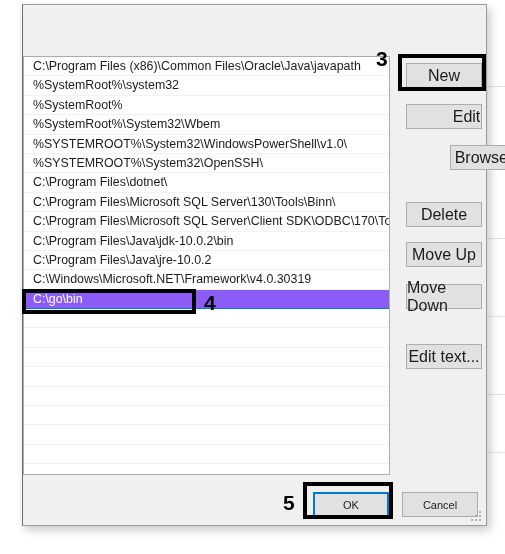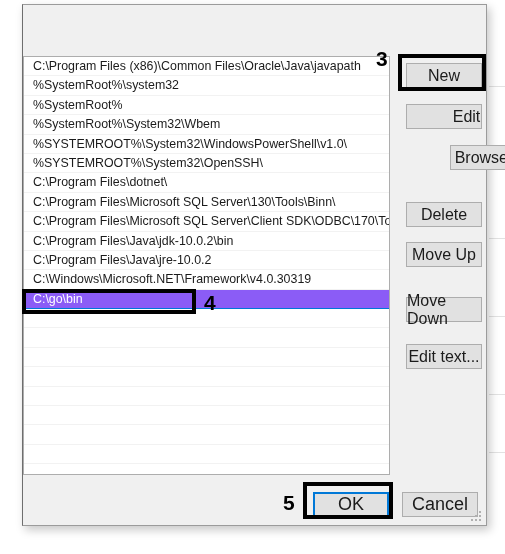--- a/index.html
+++ b/index.html
@@ -134,21 +134,21 @@
   }
 
   
   .btn-bottom {
     position: absolute;
     width: 76px;
     height: 25px;
     background: #e1e1e1;
     border: 1px solid #adadad;
     box-sizing: border-box;
-    font-size: 18px;
+    font-size: 11px;
     color: #1b1b1b;
     display: flex;
     align-items: center;
     justify-content: center;
     cursor: default;
     font-family: "Liberation Sans", sans-serif;
   }
   .btn-bottom.default {
     border: 1px solid #0078d7;
     outline: 1px solid #0078d7;
@@ -227,21 +227,21 @@
         <div class="row empty"></div>
       </div>
   </div>
 
   <div class="btn-col">
     <div class="btn" style="top:7px;">New</div>
     <div class="btn" style="top:48px;padding-left:45px;">Edit</div>
     <div class="btn" style="top:89px;margin-left:44px;">Browse...</div>
     <div class="btn" style="top:114px;margin-top:32px;">Delete</div>
     <div class="btn" style="top:186px;">Move Up</div>
-    <div class="btn" style="top:241px;">Move Down</div>
+    <div class="btn" style="top:228px;">Move Down</div>
     <div class="btn" style="top:288px;">Edit text...</div>
   </div>
 
   <div class="btn-bottom default" style="left:290px; top:487px;">OK</div>
   <div class="btn-bottom" style="left:379px; top:487px;">Cancel</div>
 
   <div class="grip">
     <i style="left:8px; top:8px;"></i>
     <i style="left:4px; top:8px;"></i>
     <i style="left:8px; top:4px;"></i>

